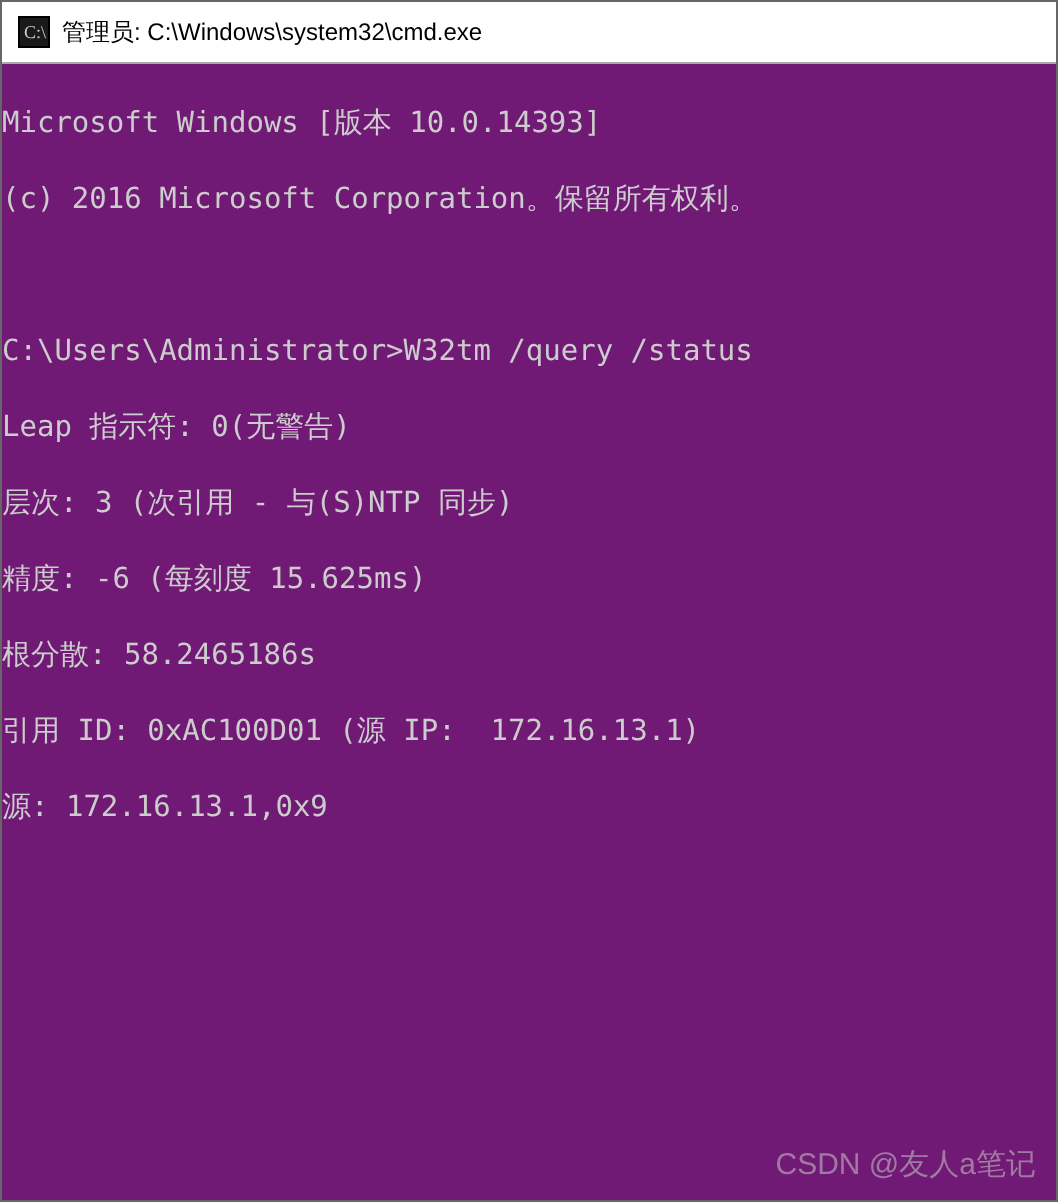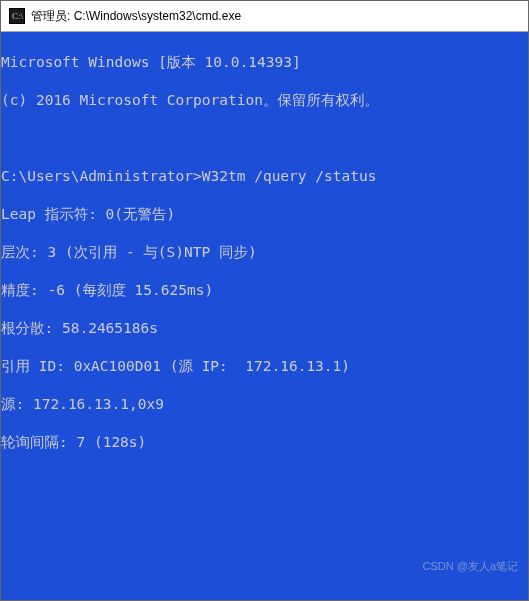--- a/index.html
+++ b/index.html
@@ -36,40 +36,40 @@
     display: inline-flex;
     align-items: center;
     justify-content: center;
   }
   .titlebar .title-text {
     white-space: nowrap;
     text-align: center;
   }
   .terminal {
     flex: 1;
-    background: #1d4ed8;
+    background: #701a75;
     color: #ccc;
     font-size: 14.5px;
     line-height: 19px;
     padding: 2px 4px 2px 0;
     white-space: pre;
     font-family: "NSimSun", "SimSun", "Consolas", monospace;
     position: relative;
     overflow: hidden;
   }
   .terminal .line {
     white-space: pre;
   }
   .watermark {
     position: absolute;
     right: 10px;
-    bottom: 24px;
+    bottom: 8px;
     color: rgba(200,200,200,0.55);
     font-family: "Microsoft YaHei", sans-serif;
-    font-size: 11px;
+    font-size: 15px;
     pointer-events: none;
   }
 </style>
 </head>
 <body>
 
 <div class="window">
   <div class="titlebar">
     <span class="icon">
       <svg viewBox="0 0 16 16" width="16" height="16">
@@ -85,21 +85,20 @@
 <div class="line">Microsoft Windows [版本 10.0.14393]</div>
 <div class="line">(c) 2016 Microsoft Corporation。保留所有权利。</div>
 <div class="line">&nbsp;</div>
 <div class="line"><span>C:\Users\Administrator&gt;</span><span>W32tm /query /status</span></div>
 <div class="line">Leap 指示符: 0(无警告)</div>
 <div class="line">层次: 3 (次引用 - 与(S)NTP 同步)</div>
 <div class="line">精度: -6 (每刻度 15.625ms)</div>
 <div class="line">根分散: 58.2465186s</div>
 <div class="line">引用 ID: 0xAC100D01 (源 IP:  172.16.13.1)</div>
 <div class="line">源: 172.16.13.1,0x9</div>
-<div class="line">轮询间隔: 7 (128s)</div>
 <div class="line">&nbsp;</div>
 <div class="line">&nbsp;</div>
 
 
 
 
 
 
 
 

